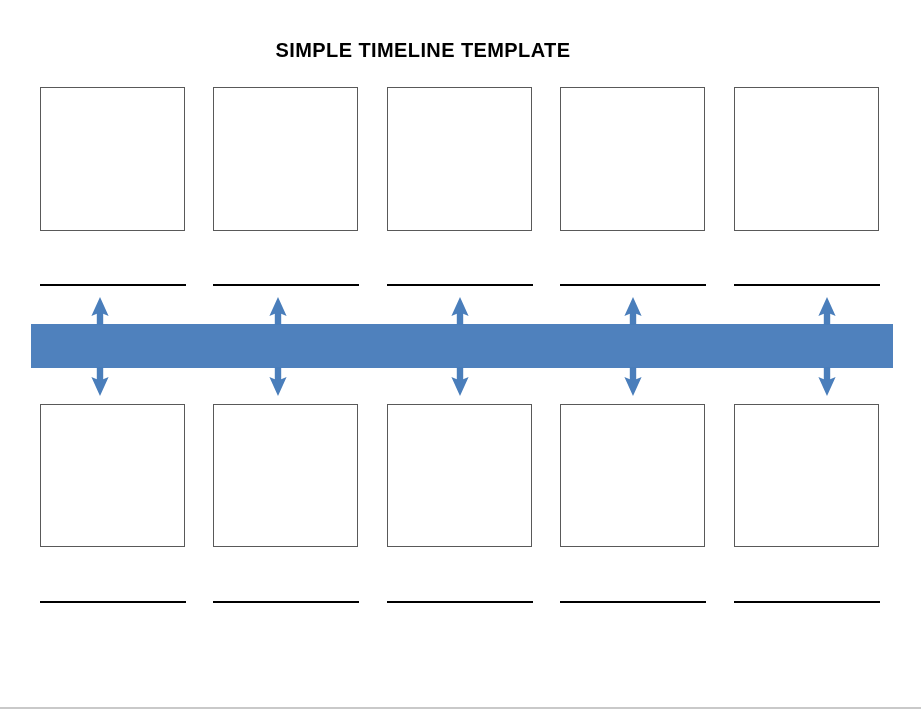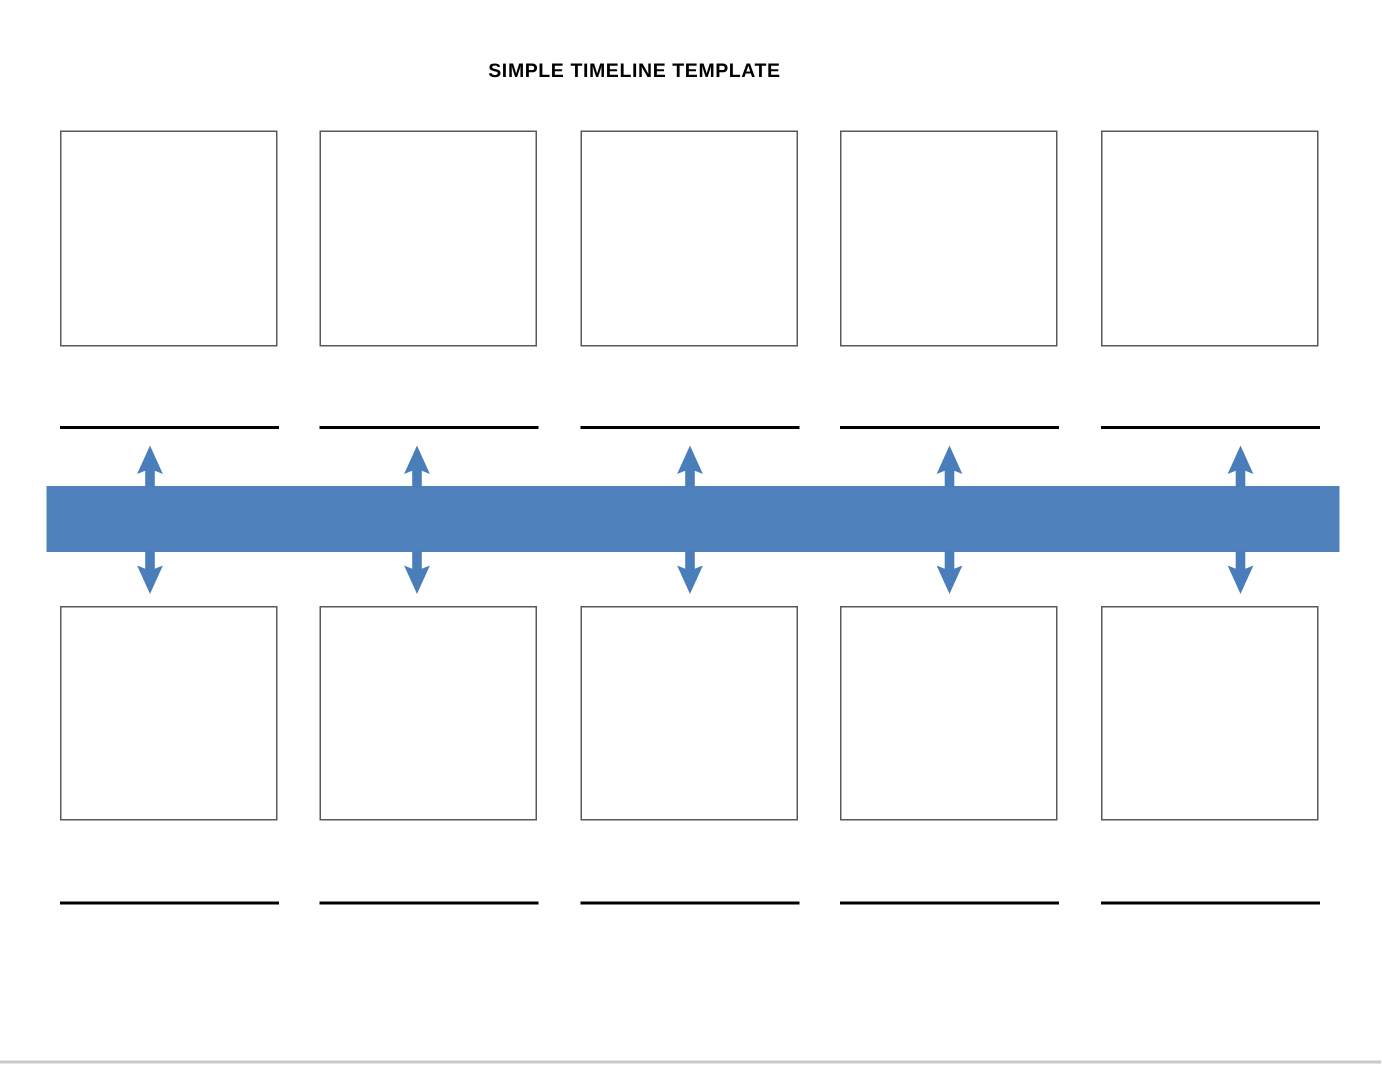--- a/index.html
+++ b/index.html
@@ -13,21 +13,21 @@
     height: 714px;
     background: #ffffff;
     overflow: hidden;
     font-family: "Liberation Sans", sans-serif;
   }
   .title {
     position: absolute;
     top: 39px;
     left: 423px;
     transform: translateX(-50%);
-    font-size: 13px;
+    font-size: 20px;
     font-weight: 700;
     letter-spacing: 0.4px;
     color: #000000;
     white-space: nowrap;
   }
   .box {
     position: absolute;
     width: 145px;
     height: 144px;
     border: 1px solid #595959;

